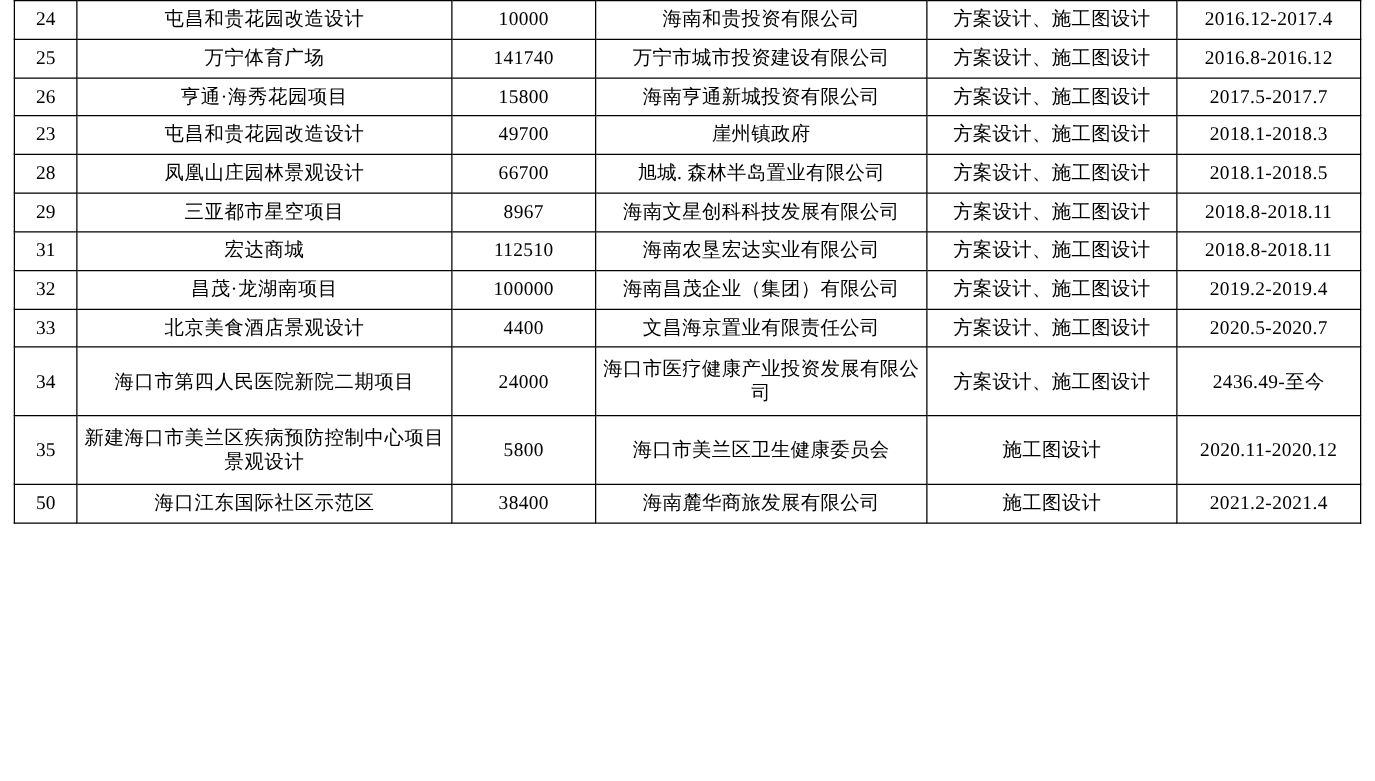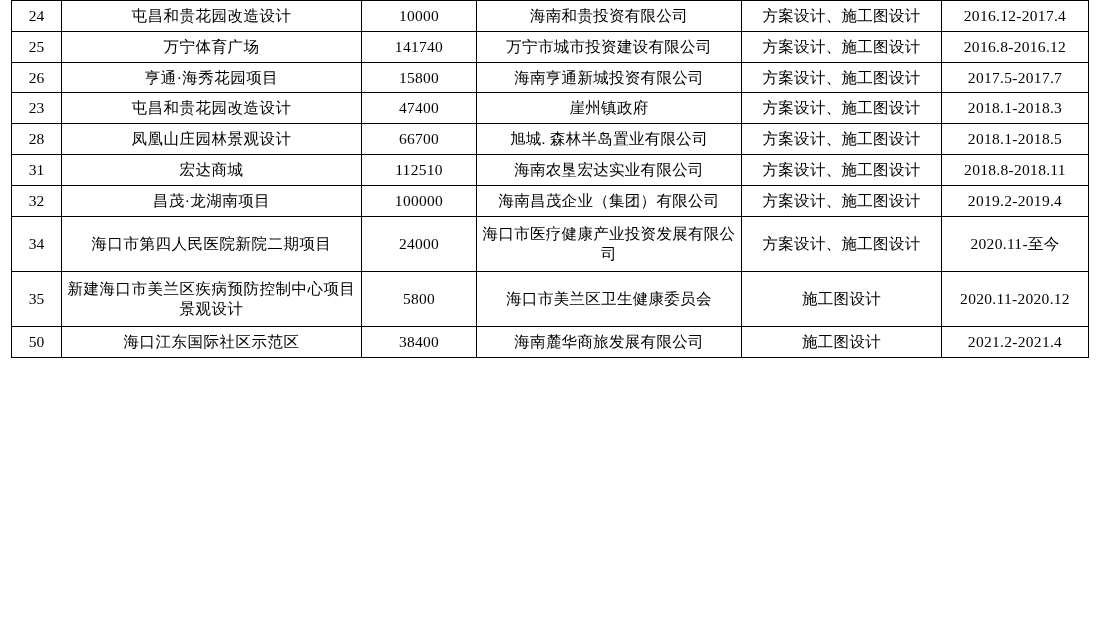--- a/index.html
+++ b/index.html
@@ -85,56 +85,72 @@
         <td class="cell-index">26</td>
         <td class="cell-name">亨通·海秀花园项目</td>
         <td class="cell-area">15800</td>
         <td class="cell-owner">海南亨通新城投资有限公司</td>
         <td class="cell-scope">方案设计、施工图设计</td>
         <td class="cell-period">2017.5-2017.7</td>
       </tr>
       <tr>
         <td class="cell-index">23</td>
         <td class="cell-name">屯昌和贵花园改造设计</td>
-        <td class="cell-area">47400</td>
+        <td class="cell-area">49700</td>
         <td class="cell-owner">崖州镇政府</td>
         <td class="cell-scope">方案设计、施工图设计</td>
         <td class="cell-period">2018.1-2018.3</td>
       </tr>
       <tr>
         <td class="cell-index">28</td>
         <td class="cell-name">凤凰山庄园林景观设计</td>
         <td class="cell-area">66700</td>
         <td class="cell-owner">旭城. 森林半岛置业有限公司</td>
         <td class="cell-scope">方案设计、施工图设计</td>
         <td class="cell-period">2018.1-2018.5</td>
+      </tr>
+      <tr>
+        <td class="cell-index">29</td>
+        <td class="cell-name">三亚都市星空项目</td>
+        <td class="cell-area">8967</td>
+        <td class="cell-owner">海南文星创科科技发展有限公司</td>
+        <td class="cell-scope">方案设计、施工图设计</td>
+        <td class="cell-period">2018.8-2018.11</td>
       </tr>
       <tr>
         <td class="cell-index">31</td>
         <td class="cell-name">宏达商城</td>
         <td class="cell-area">112510</td>
         <td class="cell-owner">海南农垦宏达实业有限公司</td>
         <td class="cell-scope">方案设计、施工图设计</td>
         <td class="cell-period">2018.8-2018.11</td>
       </tr>
       <tr>
         <td class="cell-index">32</td>
         <td class="cell-name">昌茂·龙湖南项目</td>
         <td class="cell-area">100000</td>
         <td class="cell-owner">海南昌茂企业（集团）有限公司</td>
         <td class="cell-scope">方案设计、施工图设计</td>
         <td class="cell-period">2019.2-2019.4</td>
       </tr>
+      <tr>
+        <td class="cell-index">33</td>
+        <td class="cell-name">北京美食酒店景观设计</td>
+        <td class="cell-area">4400</td>
+        <td class="cell-owner">文昌海京置业有限责任公司</td>
+        <td class="cell-scope">方案设计、施工图设计</td>
+        <td class="cell-period">2020.5-2020.7</td>
+      </tr>
       <tr class="row-tall">
         <td class="cell-index">34</td>
         <td class="cell-name">海口市第四人民医院新院二期项目</td>
         <td class="cell-area">24000</td>
         <td class="cell-owner">海口市医疗健康产业投资发展有限公司</td>
         <td class="cell-scope">方案设计、施工图设计</td>
-        <td class="cell-period">2020.11-至今</td>
+        <td class="cell-period">2436.49-至今</td>
       </tr>
       <tr class="row-tall">
         <td class="cell-index">35</td>
         <td class="cell-name">新建海口市美兰区疾病预防控制中心项目景观设计</td>
         <td class="cell-area">5800</td>
         <td class="cell-owner">海口市美兰区卫生健康委员会</td>
         <td class="cell-scope">施工图设计</td>
         <td class="cell-period">2020.11-2020.12</td>
       </tr>
       <tr>

